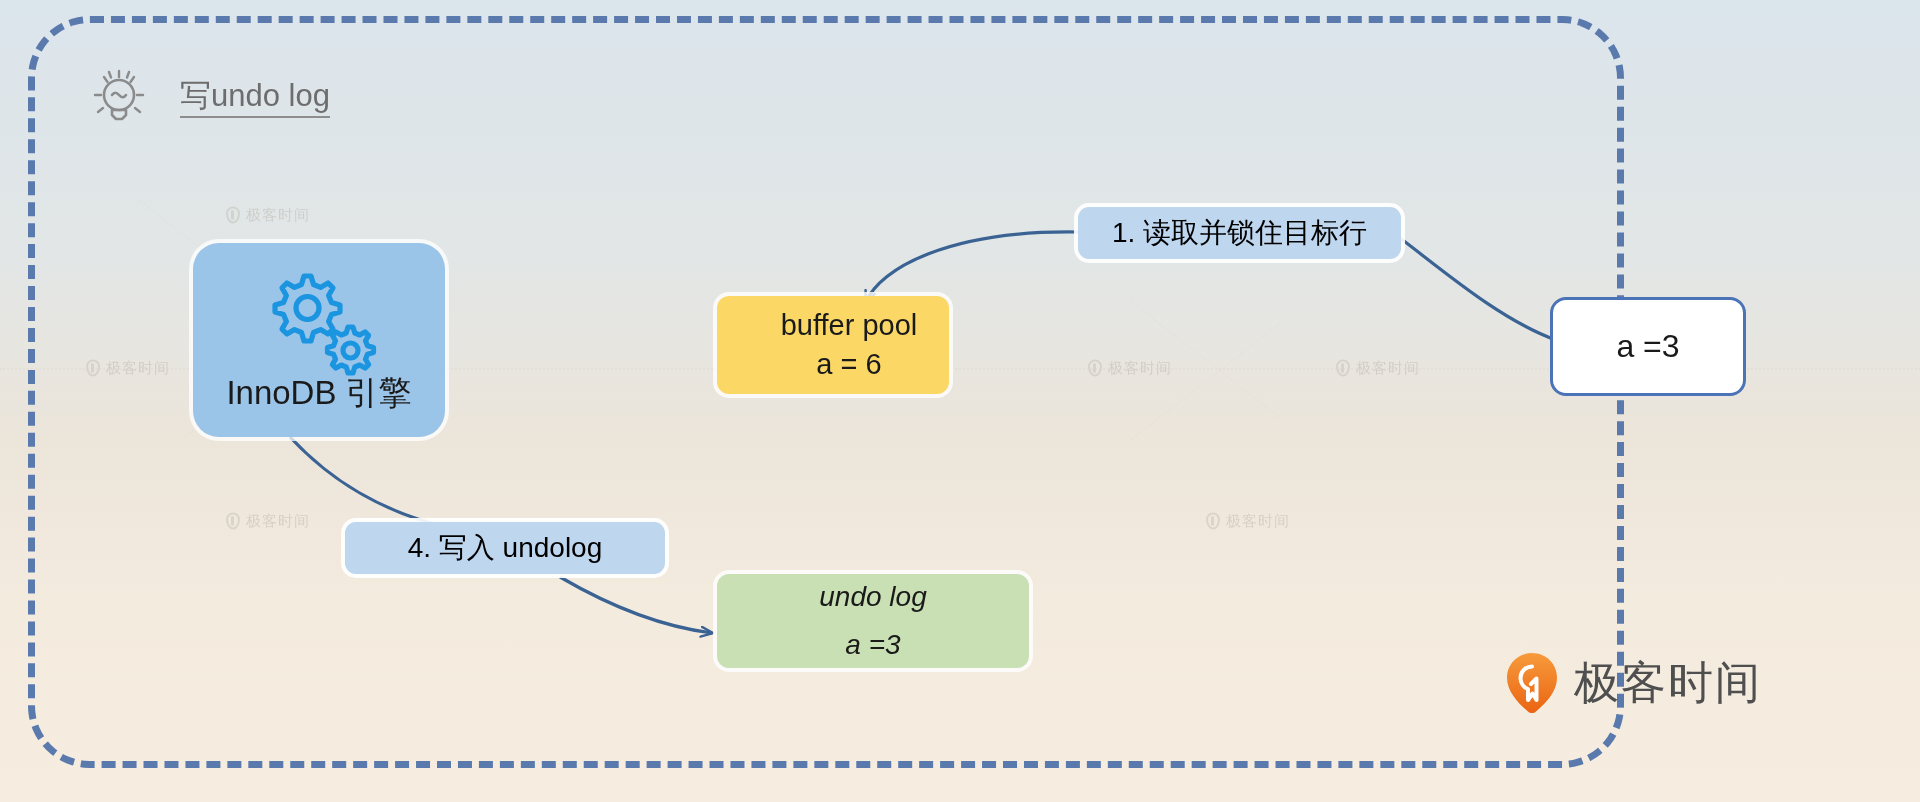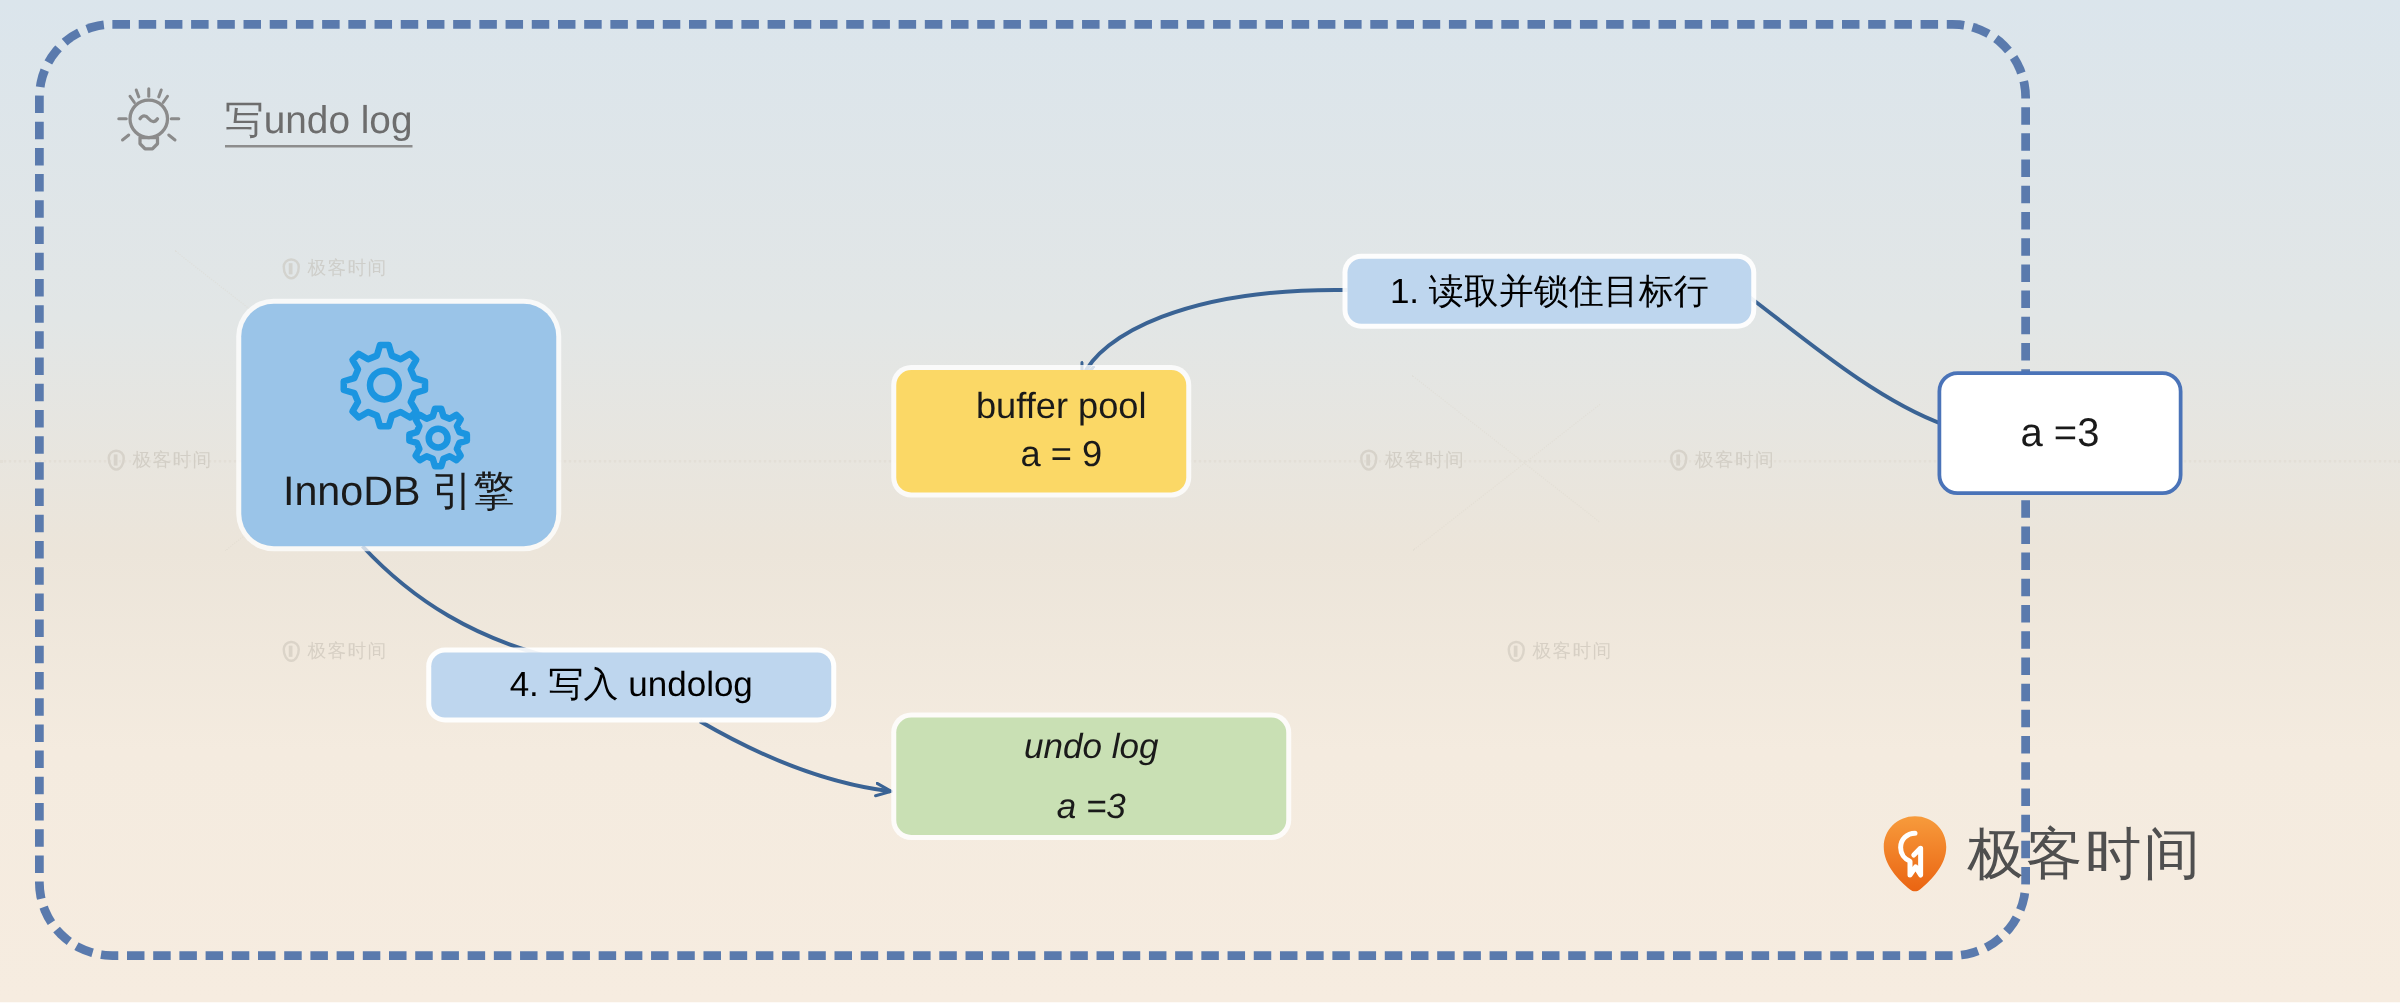--- a/index.html
+++ b/index.html
@@ -315,21 +315,21 @@
         <circle cx="51.5" cy="43" r="11.5"></circle>
         <path d="M92 62 l5 0 1.8 6 4.9 2 5.4-3.1 3.5 3.5 -3.1 5.4 2 4.9 6 1.8 0 5 -6 1.8 -2 4.9 3.1 5.4 -3.5 3.5 -5.4-3.1 -4.9 2 -1.8 6 -5 0 -1.8-6 -4.9-2 -5.4 3.1 -3.5-3.5 3.1-5.4 -2-4.9 -6-1.8 0-5 6-1.8 2-4.9 -3.1-5.4 3.5-3.5 5.4 3.1 4.9-2z"></path>
         <circle cx="94.5" cy="85.5" r="7.5"></circle>
       </g>
     </svg>
     <div id="innodb-label">InnoDB 引擎</div>
   </div>
 
   <div class="node" id="node-bufferpool">
     <div class="ln">buffer pool</div>
-    <div class="ln">a = 9</div>
+    <div class="ln">a = 6</div>
   </div>
 
   <div class="node" id="node-undolog">
     <div class="ln">undo log</div>
     <div class="ln">a =3</div>
   </div>
 
   <div class="node" id="node-value">
     <div id="value-label">a =3</div>
   </div>

